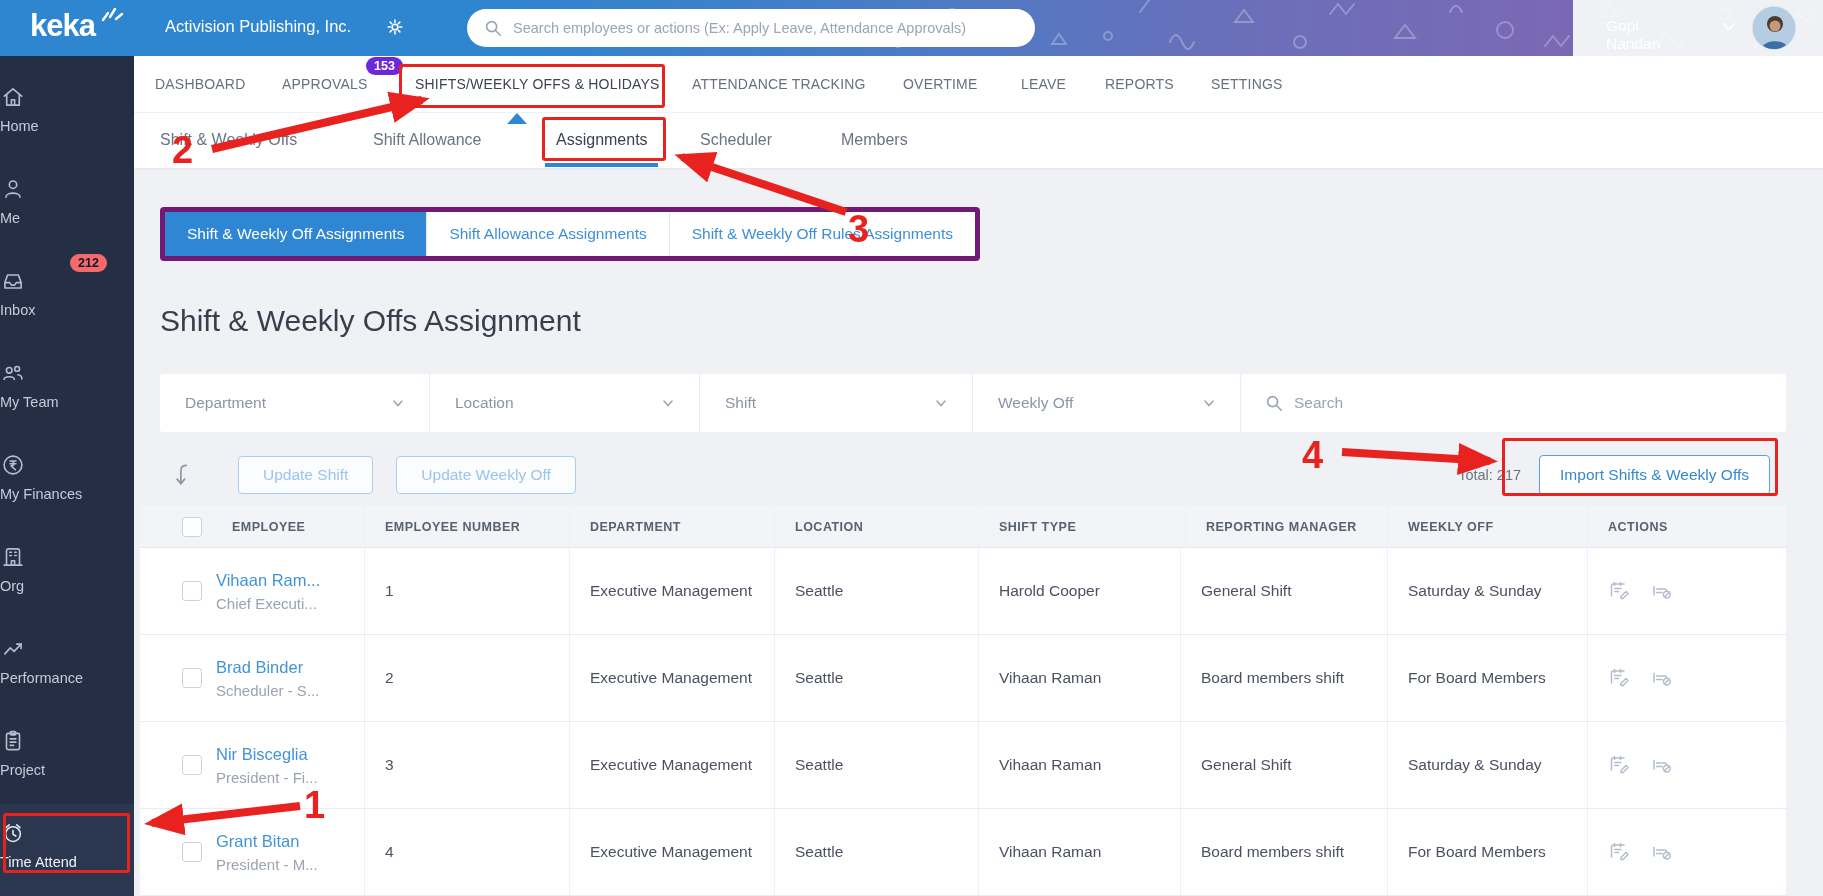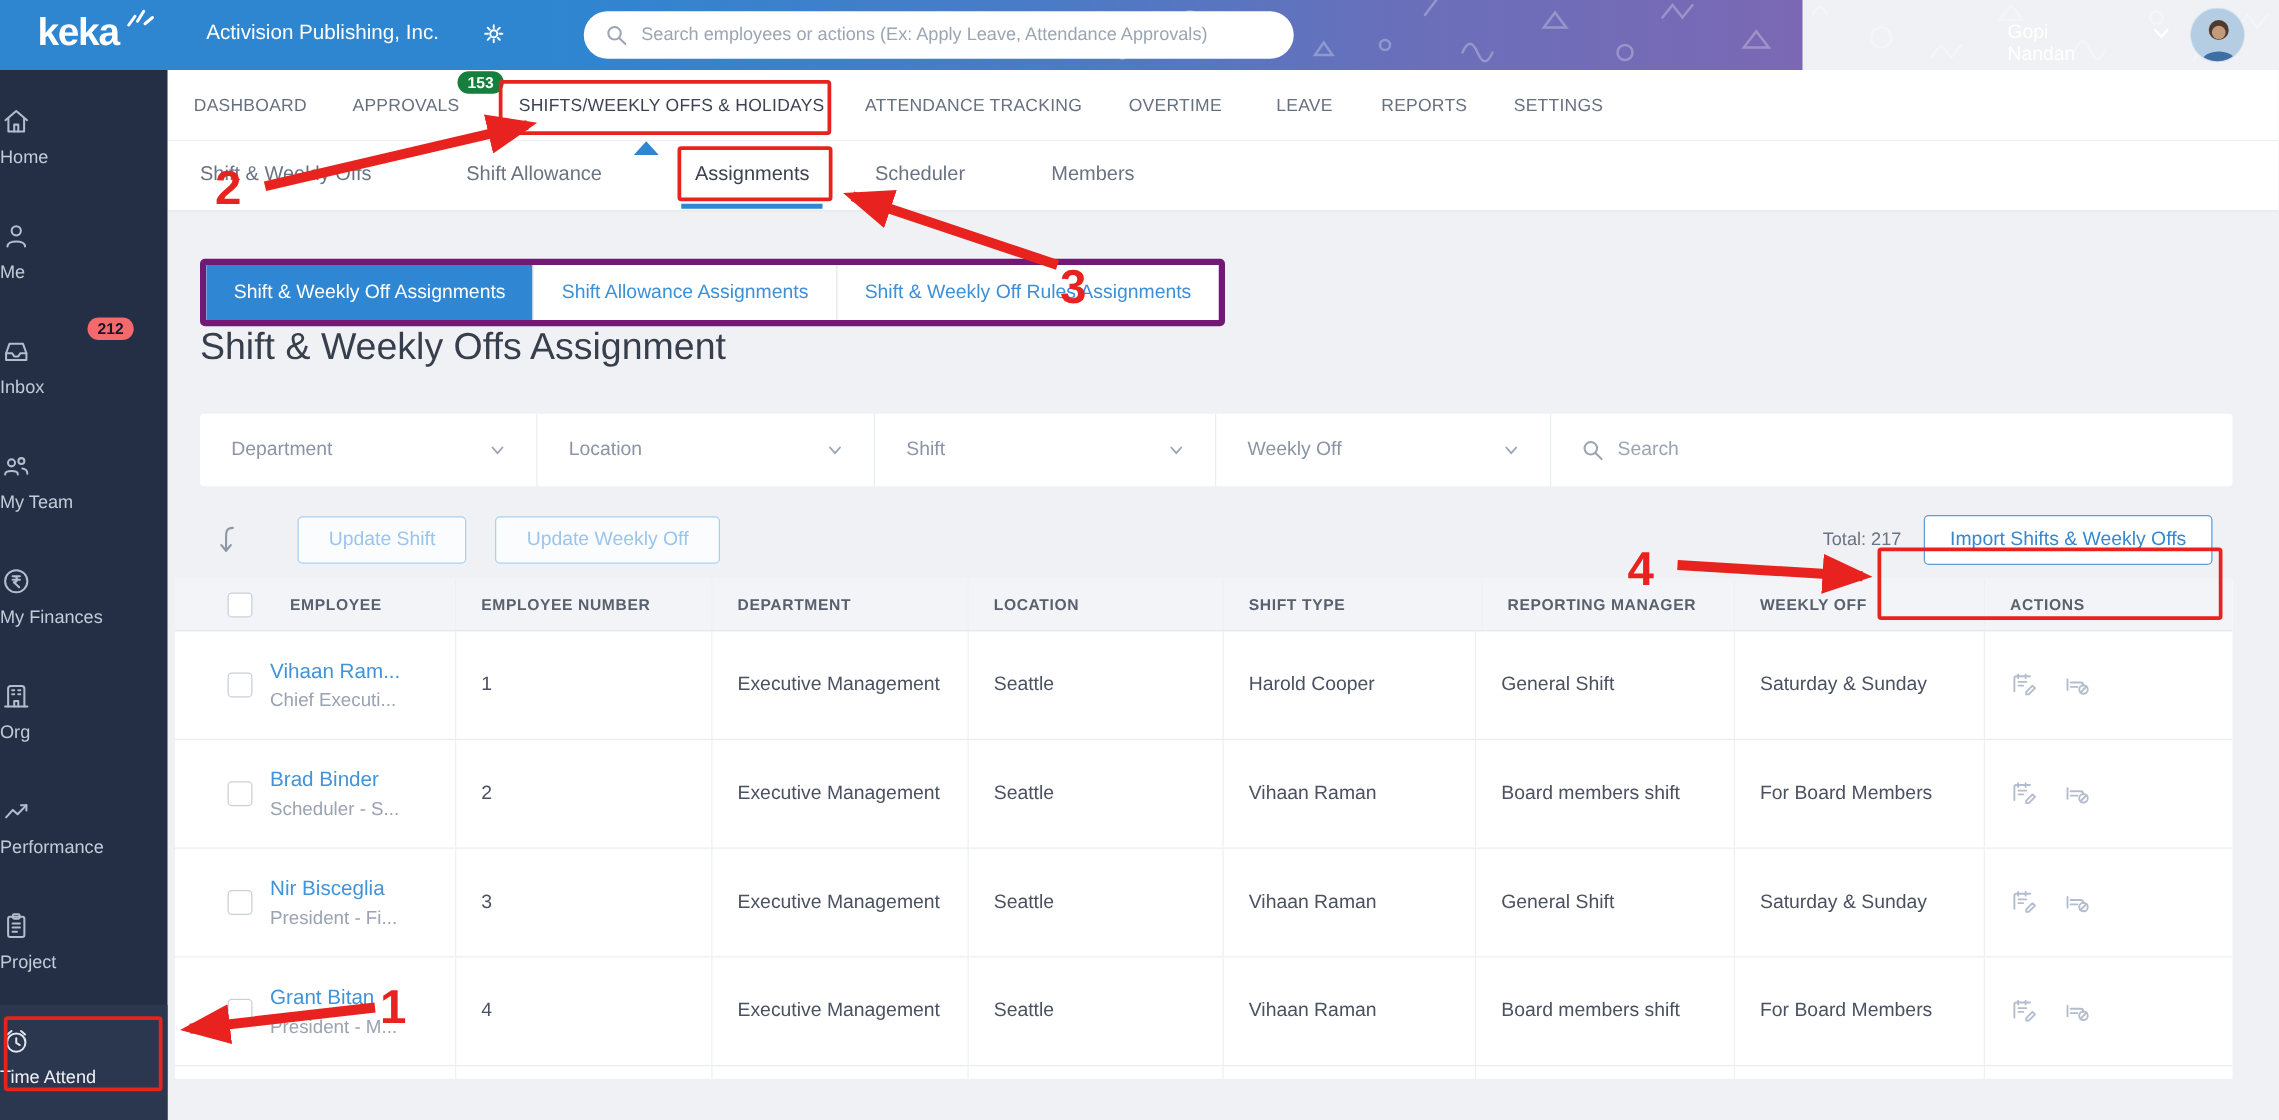--- a/index.html
+++ b/index.html
@@ -1,21 +1,21 @@
 <!DOCTYPE html>
 <html><head>
 <meta charset="utf-8">
 <style>
   * { margin:0; padding:0; box-sizing:border-box; }
   html,body { width:1823px; height:896px; overflow:hidden; }
   body { font-family:"Liberation Sans", sans-serif; background:#eff1f5; position:relative; }
   svg { display:block; }
 
   
-  .topbar { position:absolute; left:0; top:0; width:1442px; height:56px;
+  .topbar { position:absolute; left:0; top:0; width:1573px; height:56px;
     background:linear-gradient(90deg,#2e86d1 0%,#2e86d1 30%,#4a7bc6 58%,#6a6fba 78%,#7b68b4 100%); z-index:5; }
   .doodles { position:absolute; inset:0; }
   .logo { position:absolute; left:30px; top:8px; color:#fff; font-size:31px; font-weight:800; letter-spacing:-1px; }
   .logo-spark { position:absolute; left:100px; top:4px; }
   .company { position:absolute; left:165px; top:17px; color:#fff; font-size:16.5px; }
   .gear { position:absolute; left:384px; top:16px; }
   .search-pill { position:absolute; left:467px; top:9px; width:568px; height:38px; background:#fff; border-radius:19px;
     display:flex; align-items:center; padding:0 16px; }
   .search-pill input { border:none; outline:none; flex:1; font-size:14.5px; margin-left:10px; color:#3a4354;
     font-family:"Liberation Sans", sans-serif; background:transparent; }
@@ -31,42 +31,42 @@
   .sb-item .sb-label { margin-top:8px; font-size:14.5px; color:#c3ccd9; }
   .sb-item.active { background:#2b374f; }
   .sb-item.active .sb-label { color:#eef2f7; }
   .sb-badge { position:absolute; left:70px; top:2px; background:#f4696c; color:#0f172a; font-size:12.5px;
     padding:2px 8px; border-radius:10px; font-weight:bold; }
 
   
   .navrow { position:absolute; left:134px; top:56px; width:1689px; height:56px; background:#fff; z-index:3; }
   .nav-tab { position:absolute; top:20px; font-size:14px; font-weight:500; color:#67707e; letter-spacing:.2px; cursor:pointer; white-space:nowrap; }
   .nav-tab.active { color:#3c4351; }
-  .nav-badge { position:absolute; left:232px; top:1px; background:#15803d; color:#fff; font-size:12.5px;
+  .nav-badge { position:absolute; left:232px; top:1px; background:#6d28d9; color:#fff; font-size:12.5px;
     padding:2px 8px; border-radius:10px; font-weight:bold; z-index:2; }
 
   
   .subnav { position:absolute; left:134px; top:112px; width:1689px; height:56px; background:#fff;
     border-top:1px solid #eef1f5; box-shadow:0 1px 2px rgba(40,60,90,.06); z-index:3; }
   .subnav-tab { position:absolute; top:18px; font-size:16px; color:#6a7382; cursor:pointer; white-space:nowrap; }
   .subnav-tab.active { color:#3b4250; }
   .subnav-underline { position:absolute; left:411px; top:50px; width:113px; height:4px; background:#2f86d2; }
   .subnav-caret { position:absolute; left:373px; top:0; width:0; height:0;
     border-left:10px solid transparent; border-right:10px solid transparent; border-bottom:11px solid #2f86d2; }
 
   
   .content { position:absolute; left:134px; top:168px; width:1689px; height:728px; background:#eff1f5;
     padding:0 37px 0 26px; }
 
   .pills { margin-top:39px; display:inline-flex; background:#fff; border:5px solid #701a75; border-radius:4px; overflow:hidden; }
   .pill { padding:13px 22px; font-size:15.5px; color:#3d8fd6; cursor:pointer; border-left:1px solid #e2e7ee; white-space:nowrap; }
   .pill:first-child { border-left:none; }
   .pill.active { background:#2f86d2; color:#fff; }
 
-  .page-title { font-size:30px; font-weight:500; color:#383f4c; }
+  .page-title { margin-top:43px; font-size:30px; font-weight:500; color:#383f4c; }
 
   .filterbar { margin-top:36px; height:58px; background:#fff; border-radius:3px; display:flex; align-items:stretch; }
   .filter { position:relative; border-right:1px solid #e9edf2; display:flex; align-items:center; padding-left:25px; cursor:pointer; }
   .filter .f-label { font-size:15.5px; color:#8b95a5; }
   .filter .f-chevron { position:absolute; right:24px; top:22px; }
   .f-dep { width:270px; } .f-loc { width:270px; } .f-shift { width:273px; } .f-woff { width:268px; }
   .f-search { flex:1; border-right:none; display:flex; align-items:center; padding-left:23px; }
   .f-search input { border:none; outline:none; flex:1; margin-left:10px; font-size:15.5px; color:#3a4354;
     font-family:"Liberation Sans", sans-serif; background:transparent; }
   .f-search input::placeholder { color:#9aa4b2; }

